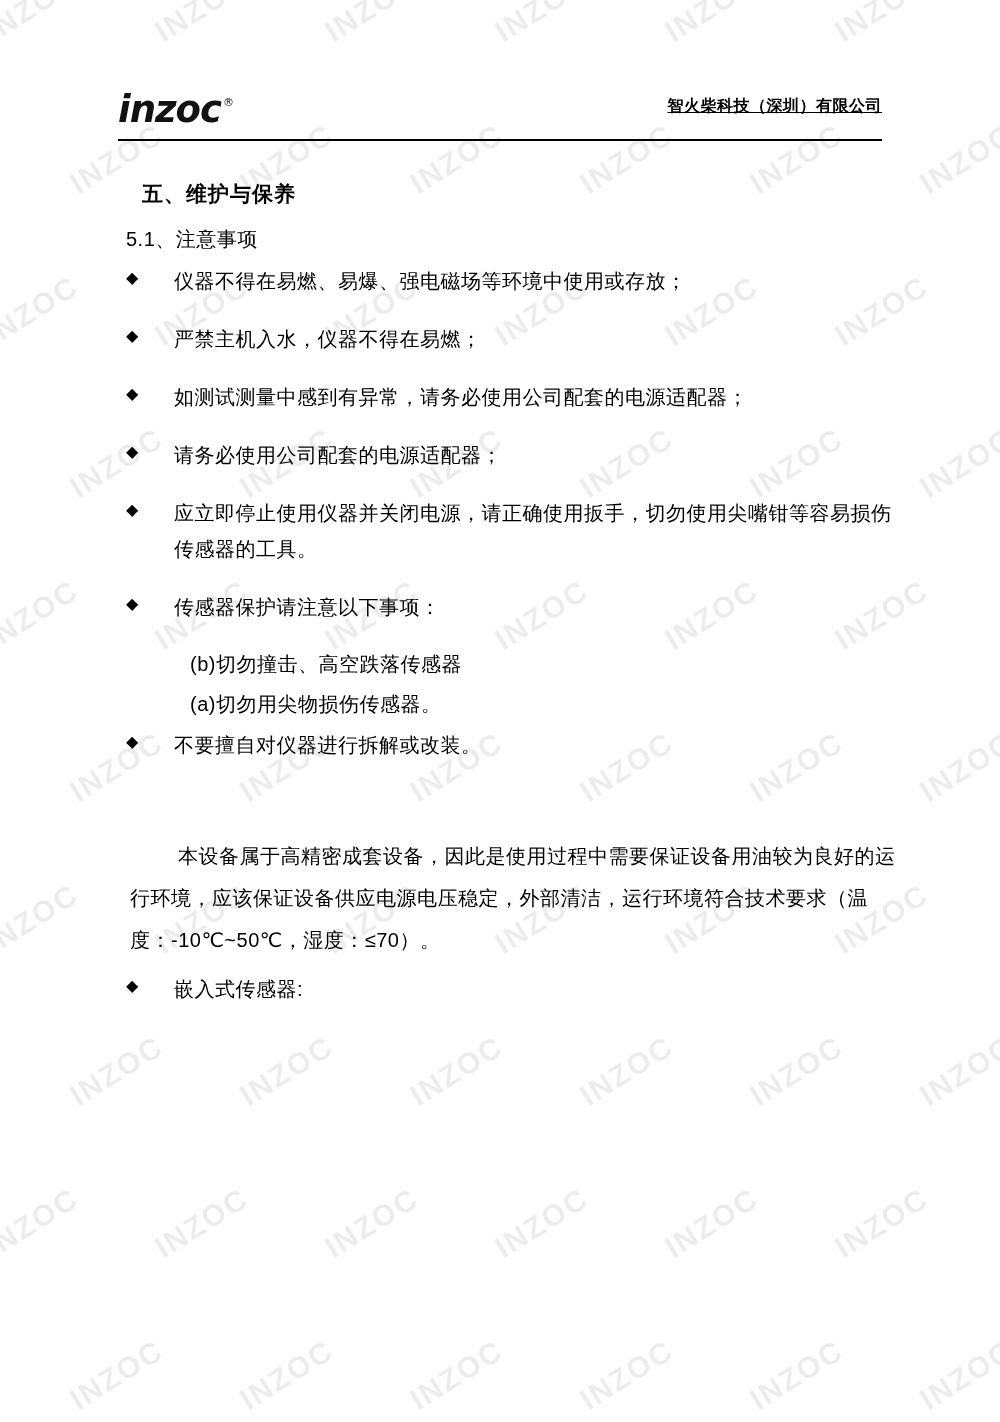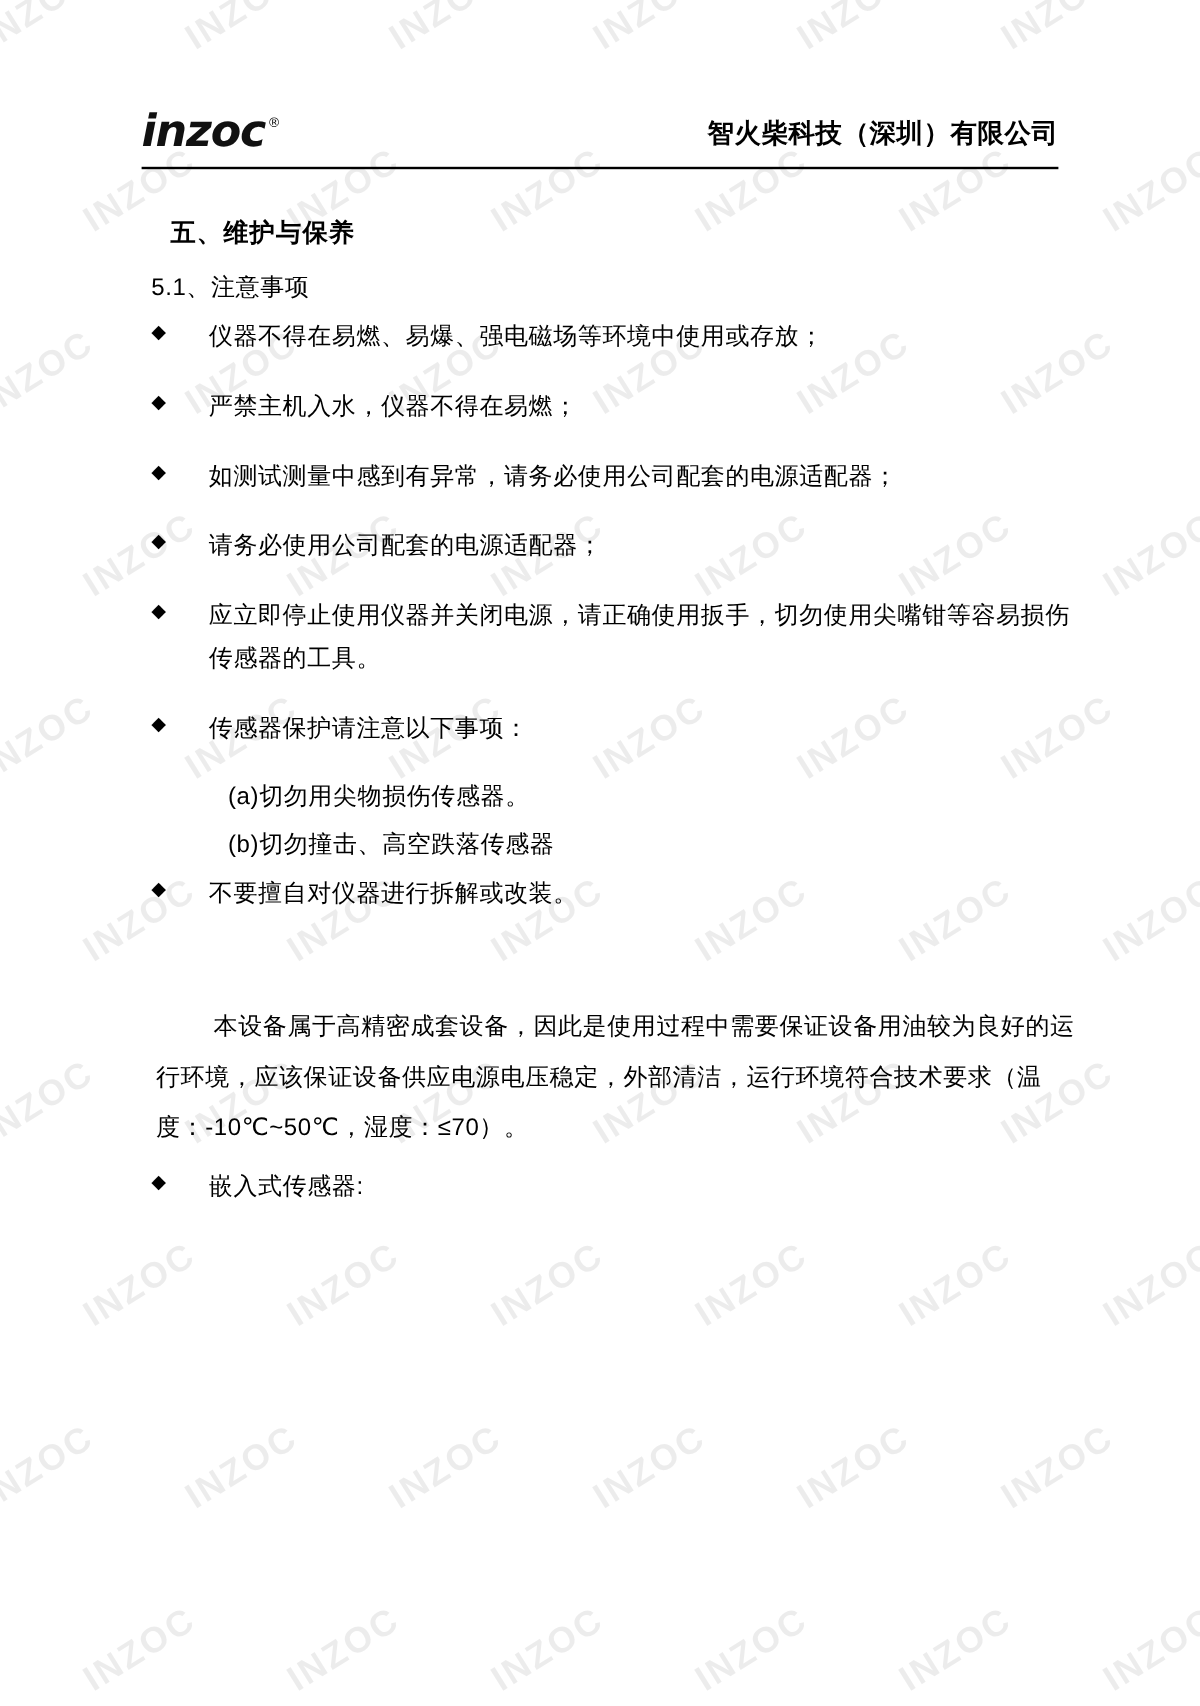--- a/index.html
+++ b/index.html
@@ -74,24 +74,25 @@
     font-size: 11px;
     font-weight: 400;
     margin-left: 2px;
     position: relative;
     top: -16px;
   }
   .company {
     position: absolute;
     right: 0;
     top: 8px;
-    font-size: 22px;
+    font-size: 16px;
     font-weight: 700;
     letter-spacing: 0.5px;
     color: #000;
+    text-decoration: underline;
   }
   .header-rule {
     position: absolute;
     left: 118px;
     right: 118px;
     top: 139px;
     border-top: 2px solid #000;
   }
 
   
@@ -259,22 +260,22 @@
       <div class="bullet-row">
         <span class="bullet-mark">◆</span>
         <span class="bullet-text">应立即停止使用仪器并关闭电源，请正确使用扳手，切勿使用尖嘴钳等容易损伤传感器的工具。</span>
       </div>
 
       <div class="bullet-row">
         <span class="bullet-mark">◆</span>
         <span class="bullet-text">传感器保护请注意以下事项：</span>
       </div>
 
+      <div class="sub-item">(b)切勿撞击、高空跌落传感器</div>
       <div class="sub-item">(a)切勿用尖物损伤传感器。</div>
-      <div class="sub-item">(b)切勿撞击、高空跌落传感器</div>
 
       <div class="bullet-row">
         <span class="bullet-mark">◆</span>
         <span class="bullet-text">不要擅自对仪器进行拆解或改装。</span>
       </div>
 
       <div class="spacer-lg"></div>
 
 
       <div class="para">本设备属于高精密成套设备，因此是使用过程中需要保证设备用油较为良好的运行环境，应该保证设备供应电源电压稳定，外部清洁，运行环境符合技术要求（温度：-10℃~50℃，湿度：≤70）。</div>

